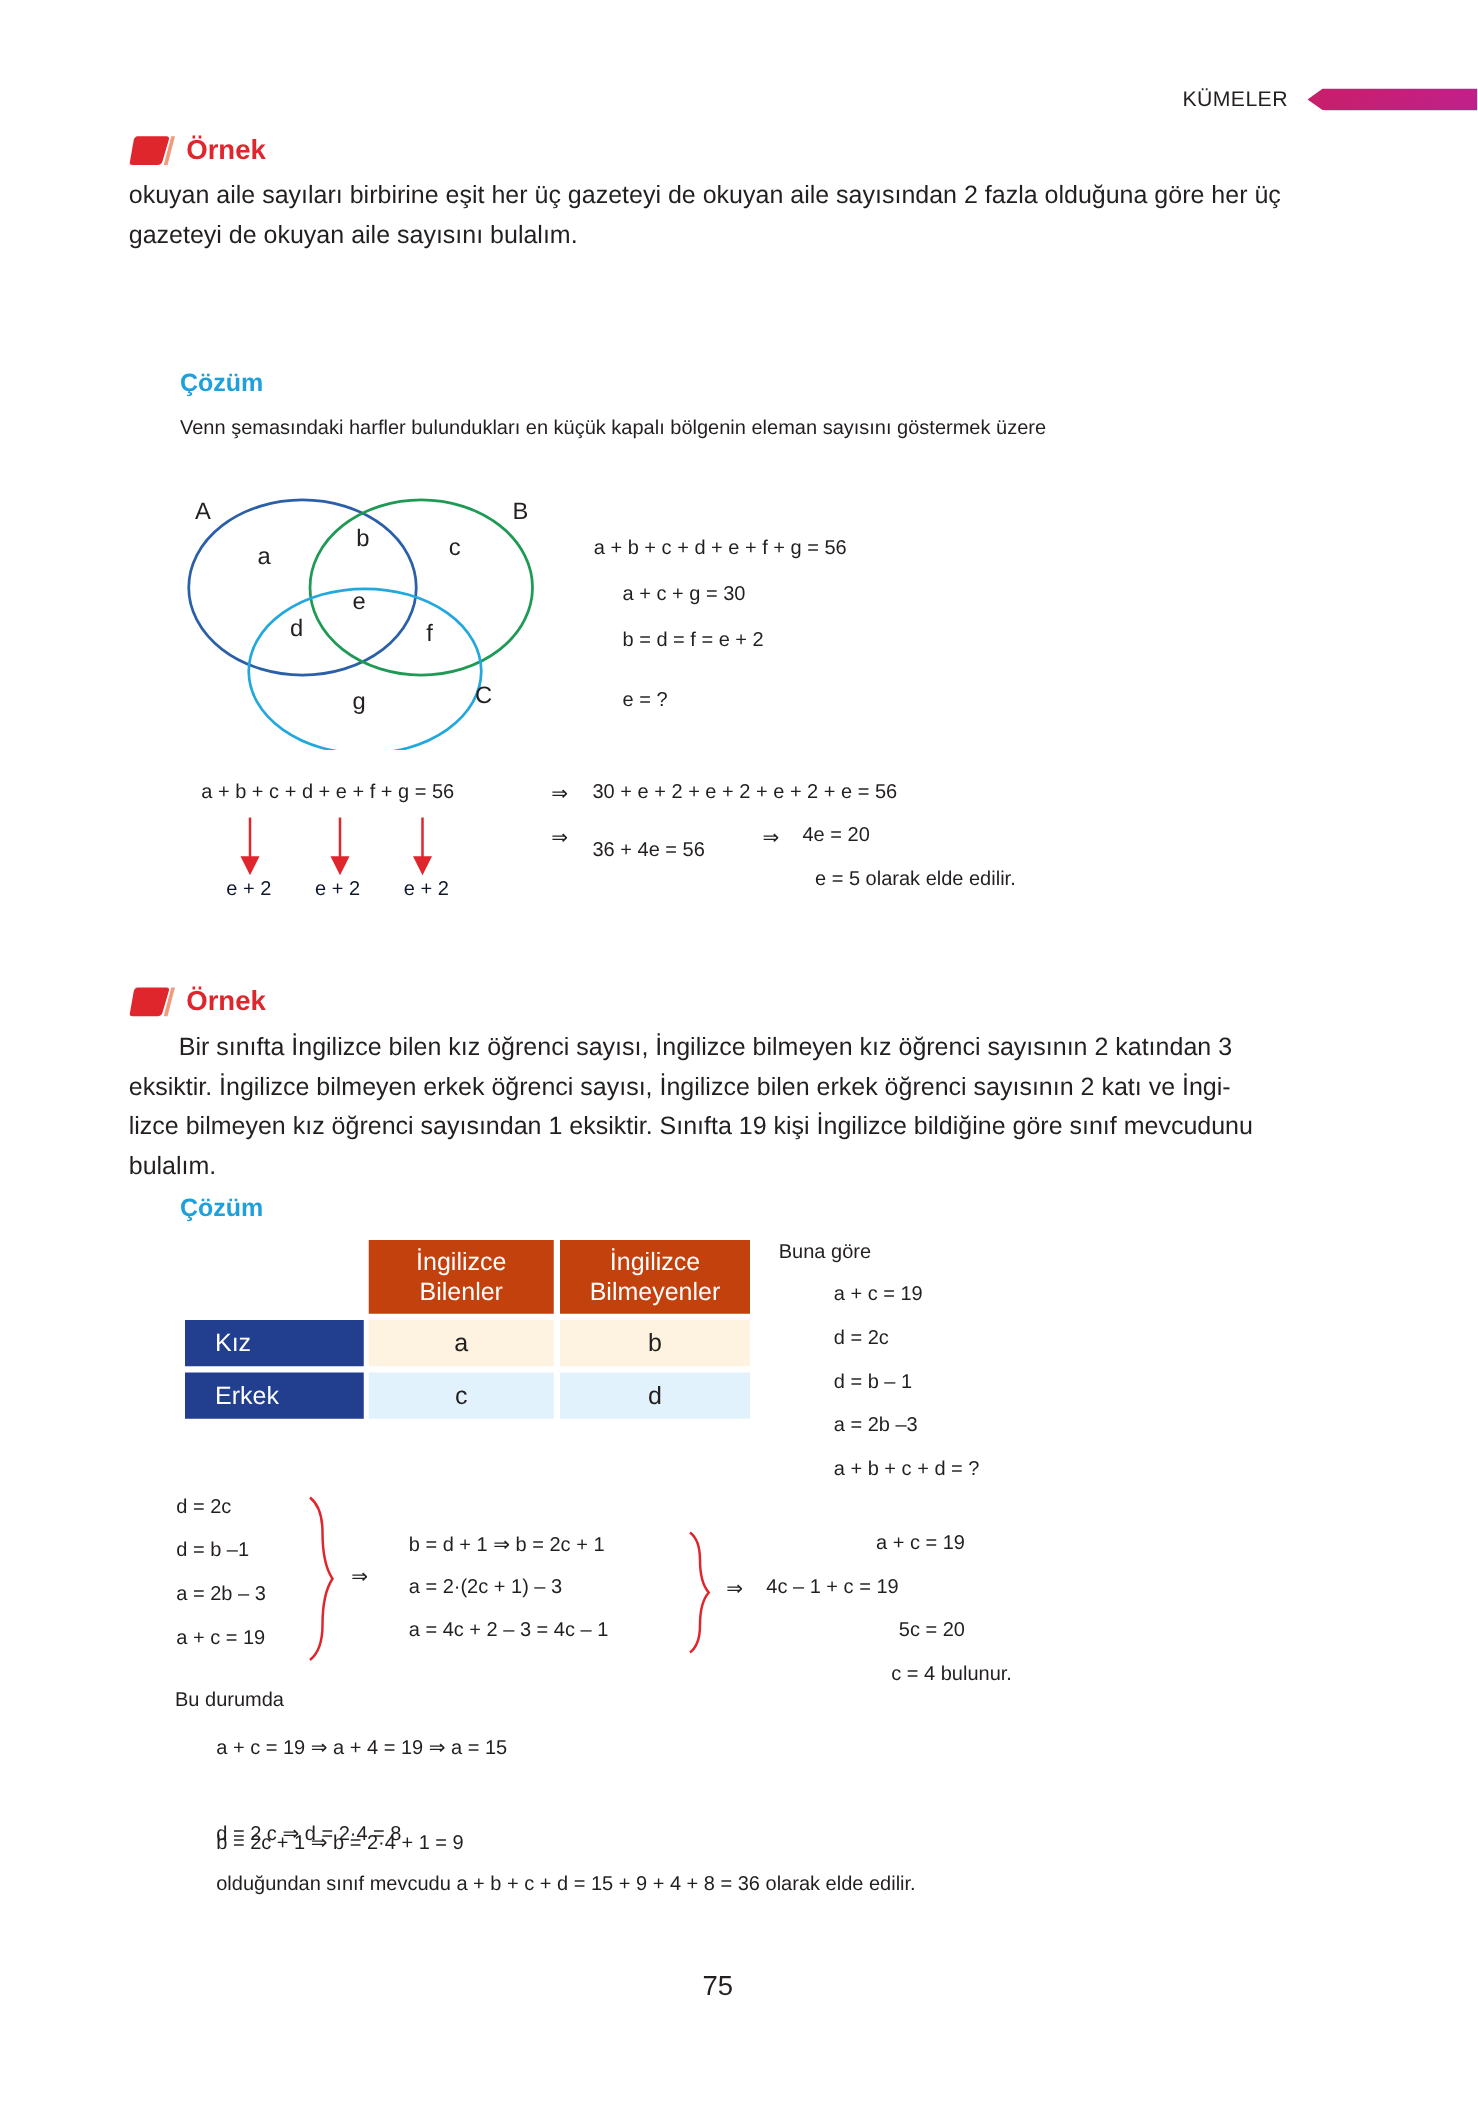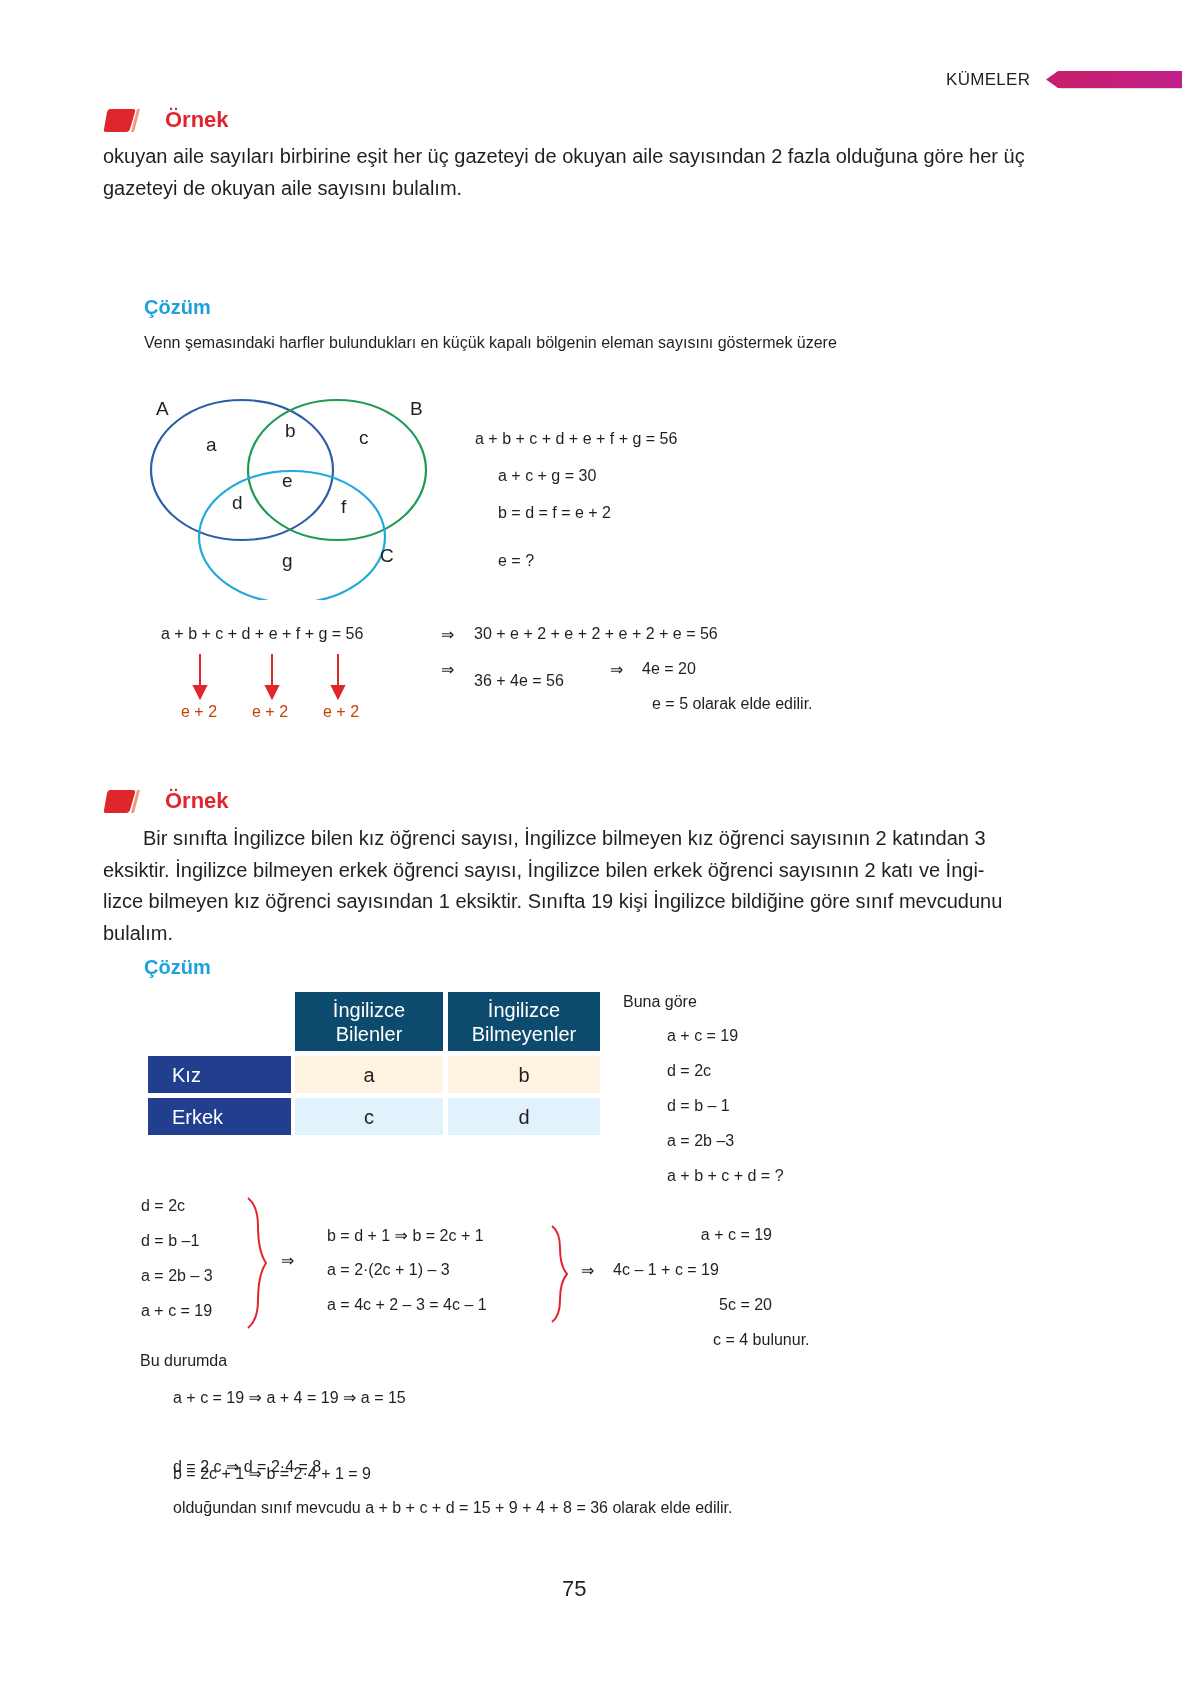--- a/index.html
+++ b/index.html
@@ -6,38 +6,38 @@
   body { width: 1182px; height: 1684px; position: relative; overflow: hidden;
          font-family: "Liberation Sans", sans-serif; color: #231f20; }
   .abs { position: absolute; white-space: nowrap; }
   .t20 { font-size: 16px; }
 
   
   .chapter { left: 946px; top: 70px; font-size: 17px; color: #231f20; letter-spacing: 0.3px; }
   .chapter-band { position: absolute; left: 1046px; top: 70px; width: 136px; height: 19px; }
 
   
-  .ornek { display: flex; align-items: center; gap: 16px; }
+  .ornek { display: flex; align-items: center; }
   .ornek .badge { width: 42px; height: 26px; position: relative; margin-right: 4px; }
   .ornek .title { font-size: 22px; font-weight: bold; color: #e0262d; }
 
   .para { font-size: 20px; line-height: 31.5px; color: #231f20; width: 945px; text-align: justify; }
   .para p { margin: 0; }
   .indent { text-indent: 40px; }
   .u { text-decoration: underline; }
 
   .cozum { font-size: 20px; font-weight: bold; color: #1ea0dc; }
 
-  .red { color: #c2410c; text-align: center; }
+  .red { color: #0f172a; text-align: center; }
 
   
   .tbl { position: absolute; left: 146px; top: 992px; }
   .cell { position: absolute; display: flex; align-items: center; justify-content: center;
           font-size: 20px; text-align: center; line-height: 24px; }
-  .hdr { background: #0c4a6e; color: #ffffff; }
+  .hdr { background: #c2410c; color: #ffffff; }
   .rowh { background: #223f8f; color: #ffffff; justify-content: flex-start; padding-left: 24px; box-sizing: border-box; }
   .kiz { background: #fdf3e0; }
   .erkek { background: #e1f2fc; }
 
   .pagenum { left: 562px; top: 1576px; font-size: 22px; }
 </style>
 </head>
 <body>
 
 <div class="abs chapter">KÜMELER</div>

